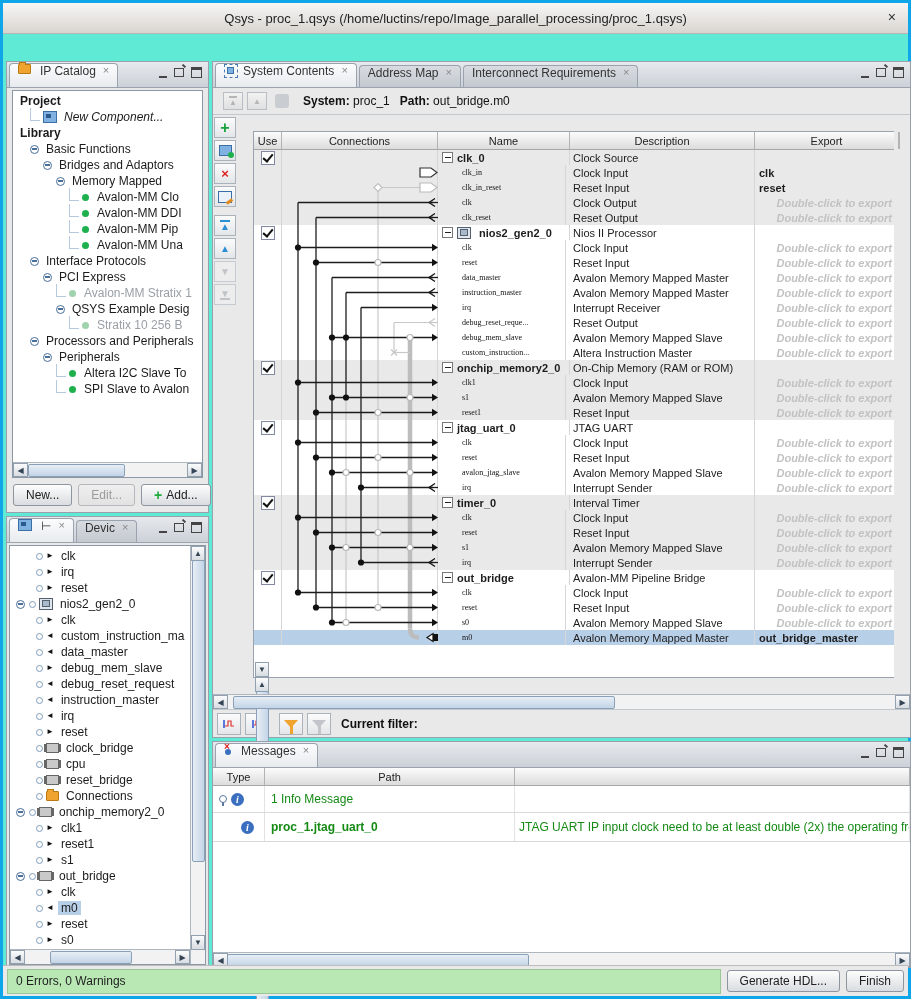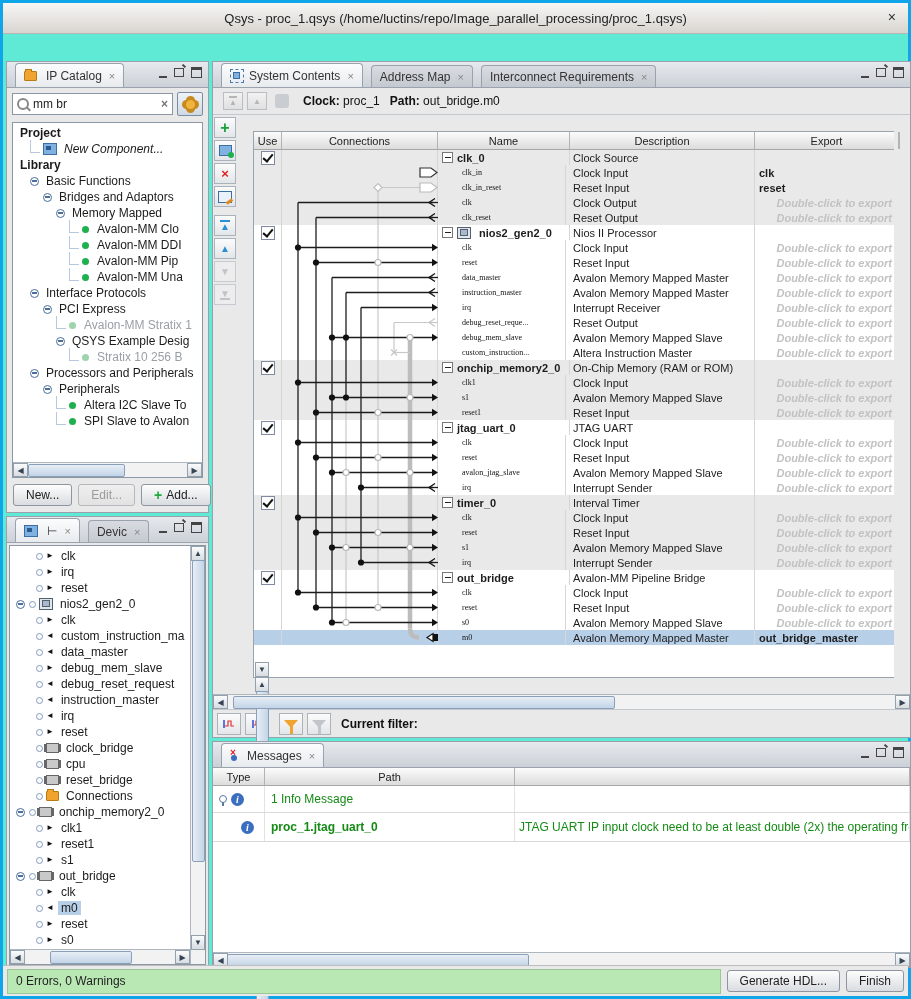--- a/index.html
+++ b/index.html
@@ -8,21 +8,21 @@
   
   .titlebar{height:30px;background:linear-gradient(180deg,#f7f6f4,#d8d5d0);border-bottom:1px solid #b9b6b1;display:flex;align-items:center;position:relative;}
   .titlebar .title{flex:1;text-align:center;font-size:13px;color:#222;}
   .titlebar .close{position:absolute;right:12px;top:6px;font-size:14px;color:#333;cursor:default;}
   .menubar{height:25px;background:#efefef;border-bottom:1px solid #cfcfcf;display:flex;align-items:center;padding-left:4px;}
   .menubar .mi{font-size:12px;color:#222;padding:3px 8px;}
   .menubar .mi u{text-decoration:underline;}
   
   .panel{position:absolute;background:#e9e9e9;border:1px solid #98a0ab;box-sizing:border-box;display:flex;flex-direction:column;}
   .tabbar{height:25px;background:linear-gradient(180deg,#e6e9ed,#ccd1d8);border-bottom:1px solid #9aa2ad;display:flex;align-items:flex-end;flex:none;position:relative;}
-  .tab{height:22px;display:flex;align-items:center;gap:5px;padding:0 8px;font-size:12px;color:#333;background:linear-gradient(180deg,#d8dce1,#c4c9d0);border:1px solid #9aa2ad;border-bottom:none;border-radius:4px 4px 0 0;margin-left:8px;box-sizing:border-box;}
+  .tab{height:22px;display:flex;align-items:flex-start;gap:5px;padding:0 8px;font-size:12px;color:#333;background:linear-gradient(180deg,#d8dce1,#c4c9d0);border:1px solid #9aa2ad;border-bottom:none;border-radius:4px 4px 0 0;margin-left:2px;box-sizing:border-box;}
   .tab.active{background:linear-gradient(180deg,#fbfcfd,#e8ebee);height:24px;}
   .tabx{font-size:11px;color:#888;margin-left:2px;}
   .tabx::before{content:"×";}
   .wbtns{position:absolute;right:6px;top:5px;display:flex;gap:7px;align-items:center;}
   .wb{display:inline-block;}
   .wb.min{width:8px;height:2px;background:#444;margin-top:8px;}
   .wb.float{width:8px;height:7px;border:1.5px solid #444;position:relative;}
   .wb.float::after{content:"";position:absolute;right:-3px;top:-4px;width:4px;height:2px;background:#444;transform:rotate(45deg);}
   .wb.max{width:9px;height:7px;border:1.5px solid #444;border-top-width:3px;}
   
@@ -172,30 +172,20 @@
         <span class="icon-folderS"></span>
         <span>IP Catalog</span>
         <span class="tabx"></span>
       </div>
       <span class="wbtns">
           <span class="wb min"></span>
           <span class="wb float"></span>
           <span class="wb max"></span>
         </span>
     </div>
-    <div class="searchrow">
-      <div class="searchbox">
-        <span class="mag"></span>
-        <span class="val">mm br</span>
-        <span class="clearx"></span>
-      </div>
-      <div class="gearbtn">
-          <span class="gear"></span>
-        </div>
-    </div>
     <div class="treebox">
       <div class="treescroll" id="iptree">
           <div class="trow bold" style="padding-left: 2px;">
             <span class="lbl">Project</span>
           </div>
           <div class="trow italic" style="padding-left: 15px;">
             <span class="elbow"></span>
             <span class="icon-comp"></span>
             <span class="lbl">New Component...</span>
           </div>
@@ -472,21 +462,21 @@
       <span class="wbtns">
           <span class="wb min"></span>
           <span class="wb float"></span>
           <span class="wb max"></span>
         </span>
     </div>
     <div class="sysToolbar">
       <span class="smallbtn topmark"></span>
       <span class="smallbtn up"></span>
       <span class="blob"></span>
-      <span class="syslabel"><b>Clock:</b>&nbsp;<span>proc_1</span></span>
+      <span class="syslabel"><b>System:</b>&nbsp;<span>proc_1</span></span>
       <span class="syslabel"><b>Path:</b>&nbsp;<span>out_bridge.m0</span></span>
     </div>
     <div class="sysBody">
       <div class="toolstrip">
         <span class="tsb">
             <span class="g-plus"></span>
           </span>
         <span class="tsb">
             <span class="icon-dup"></span>
           </span>

